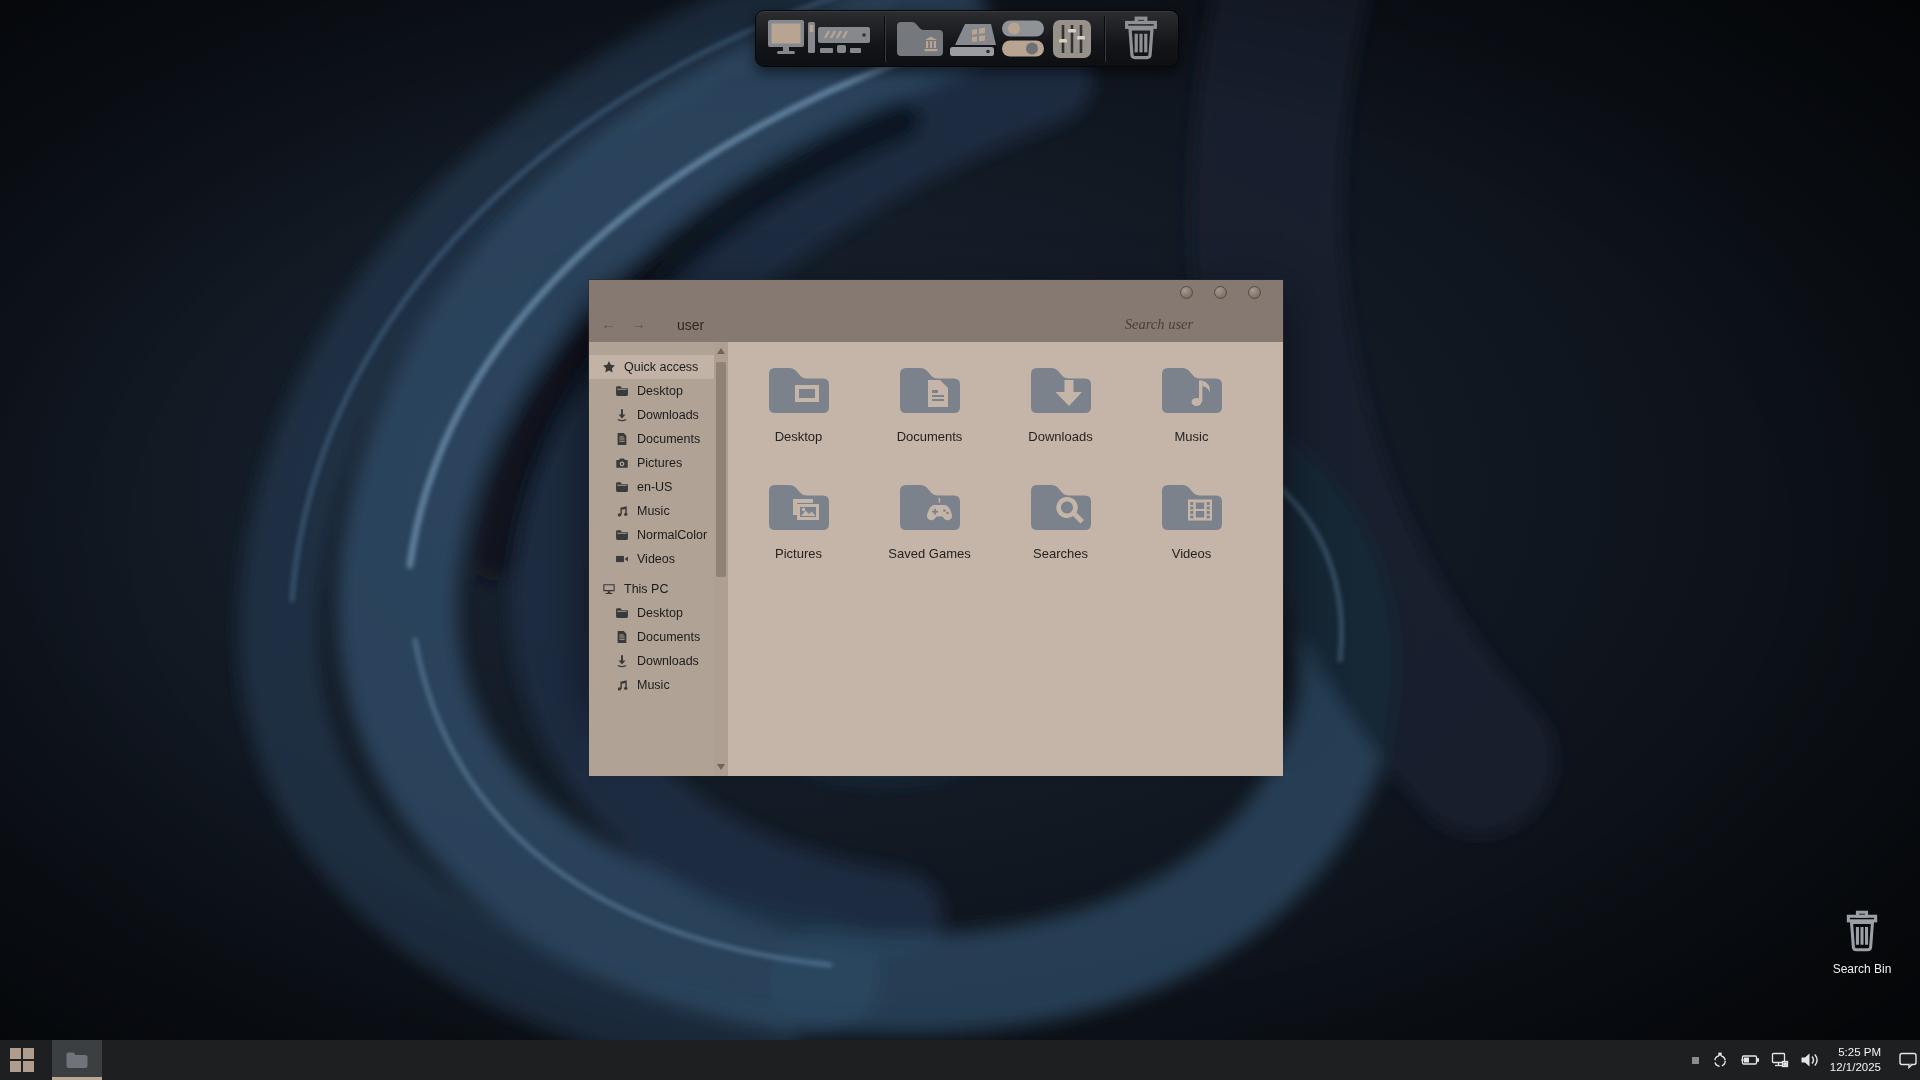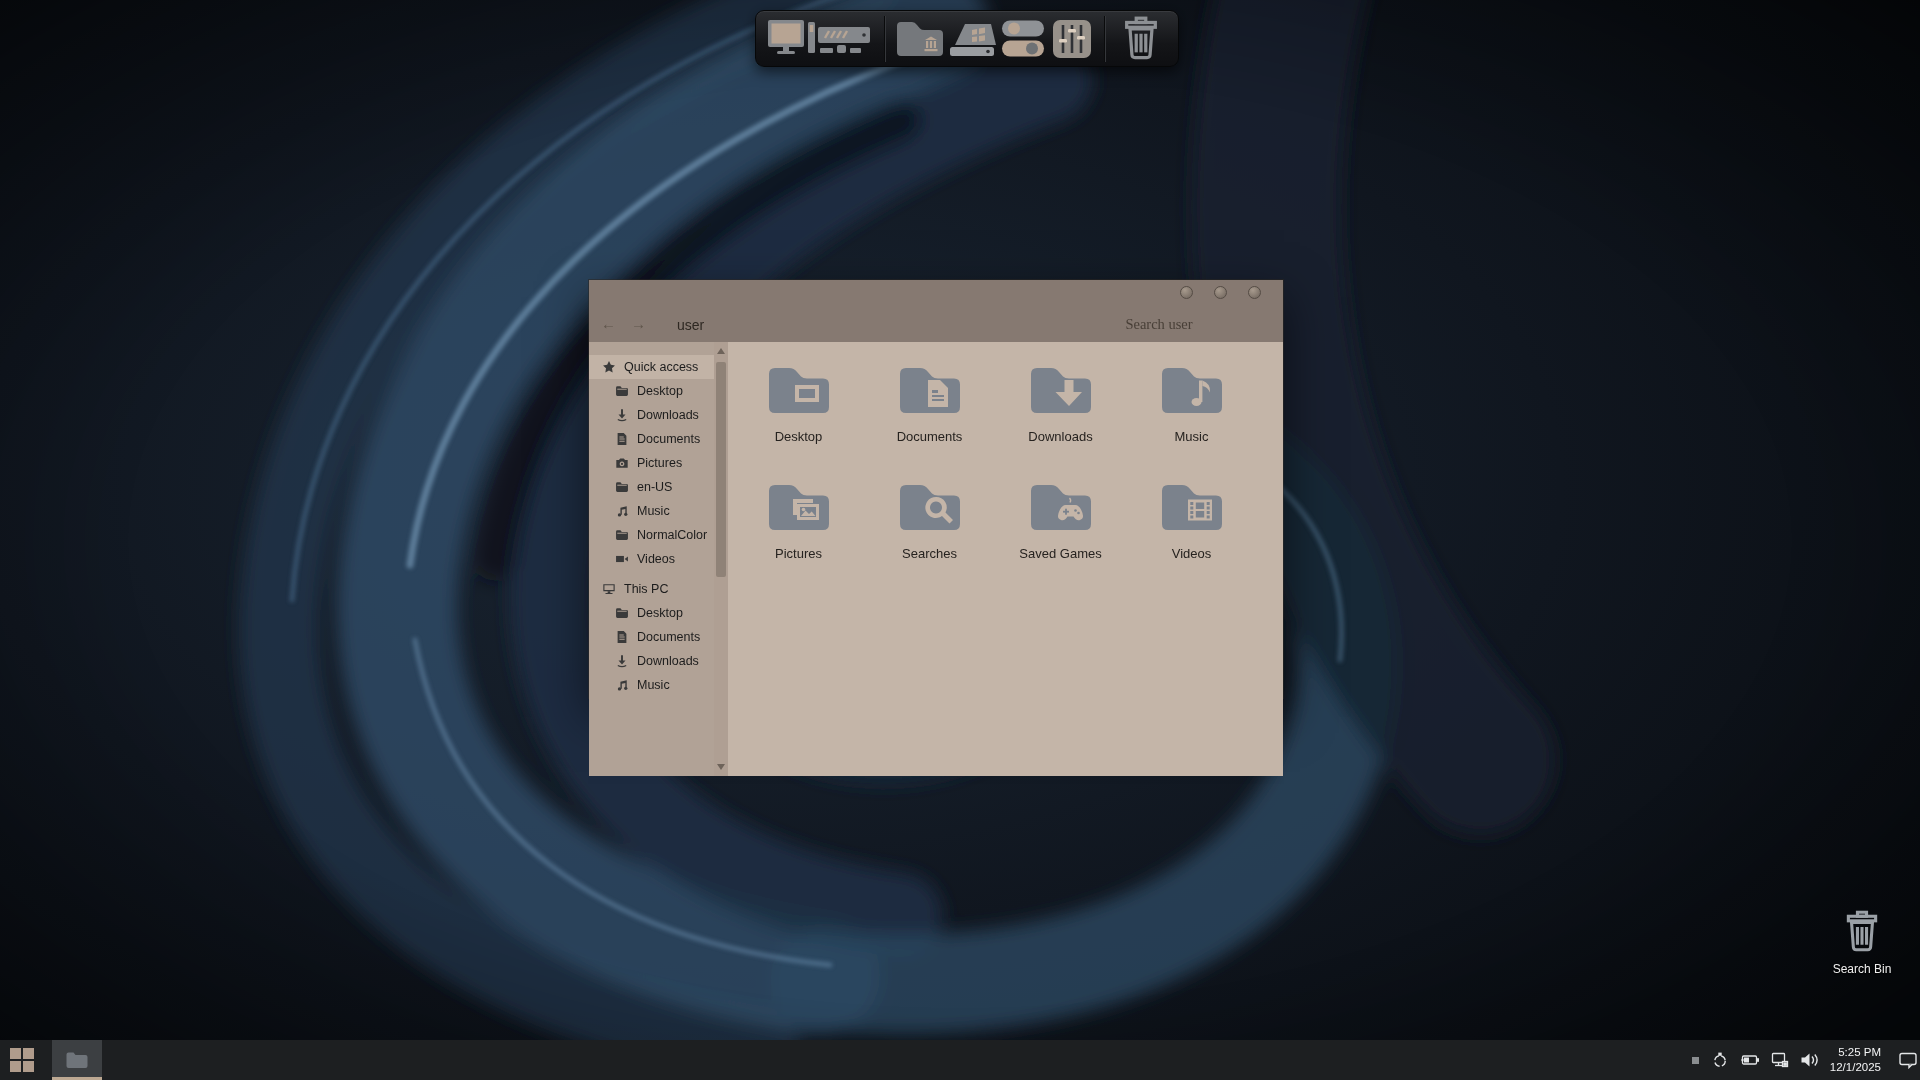--- a/index.html
+++ b/index.html
@@ -26,21 +26,21 @@
   .titlebar { position:relative; height:62px; background:#867971; }
   .caption-buttons { position:absolute; top:6px; right:22px; display:flex; gap:21px; }
   .cap-btn { width:13px; height:13px; border-radius:50%;
              background:radial-gradient(circle at 35% 30%, #a79a8d 0%, #8d8176 45%, #6b6159 100%);
              border:1px solid #554c45; cursor:pointer; }
   .toolbar { position:absolute; left:0; right:0; bottom:6px; height:22px; font-size:13px; color:#40372f; }
   .nav-arrow { position:absolute; top:1px; font-size:15px; color:#5f554b; cursor:pointer; }
   .nav-back { left:12px; } .nav-fwd { left:42px; }
   .address { position:absolute; left:88px; top:3px; color:#2e2822; font-size:14px; }
   .searchbox { position:absolute; left:430px; width:280px; top:2px; text-align:center;
-               font-family:"Liberation Serif", serif; font-size:14.5px; color:#483f37; }
+               font-family:"Liberation Serif", serif; font-style:italic; font-size:14.5px; color:#483f37; }
 
   .winbody { display:flex; height:434px; }
 
   
   .sidebar { position:relative; width:139px; background:#b1a296; padding-top:13px;
              font-size:12.5px; color:#1c1c1c; overflow:hidden; }
   .srow { height:24px; display:flex; align-items:center; cursor:pointer; white-space:nowrap; }
   .srow.section { padding-left:13px; }
   .srow.item { padding-left:26px; }
   .srow.hl { background:#c2b3a6; }
@@ -448,30 +448,30 @@
         <div class="tile">
           <svg class="ft">
               <use href="#tile-folder" class="fshape"></use>
               <use href="#g-image" class="fglyph"></use>
             </svg>
           <span class="tlabel">Pictures</span>
         </div>
         <div class="tile">
           <svg class="ft">
               <use href="#tile-folder" class="fshape"></use>
+              <use href="#g-gamepad" class="fglyph"></use>
+            </svg>
+          <span class="tlabel">Saved Games</span>
+        </div>
+        <div class="tile">
+          <svg class="ft">
+              <use href="#tile-folder" class="fshape"></use>
               <use href="#g-magnifier" class="fglyph"></use>
             </svg>
           <span class="tlabel">Searches</span>
-        </div>
-        <div class="tile">
-          <svg class="ft">
-              <use href="#tile-folder" class="fshape"></use>
-              <use href="#g-gamepad" class="fglyph"></use>
-            </svg>
-          <span class="tlabel">Saved Games</span>
         </div>
         <div class="tile">
           <svg class="ft">
               <use href="#tile-folder" class="fshape"></use>
               <use href="#g-film" class="fglyph"></use>
             </svg>
           <span class="tlabel">Videos</span>
         </div>
       </div>
     </div>

